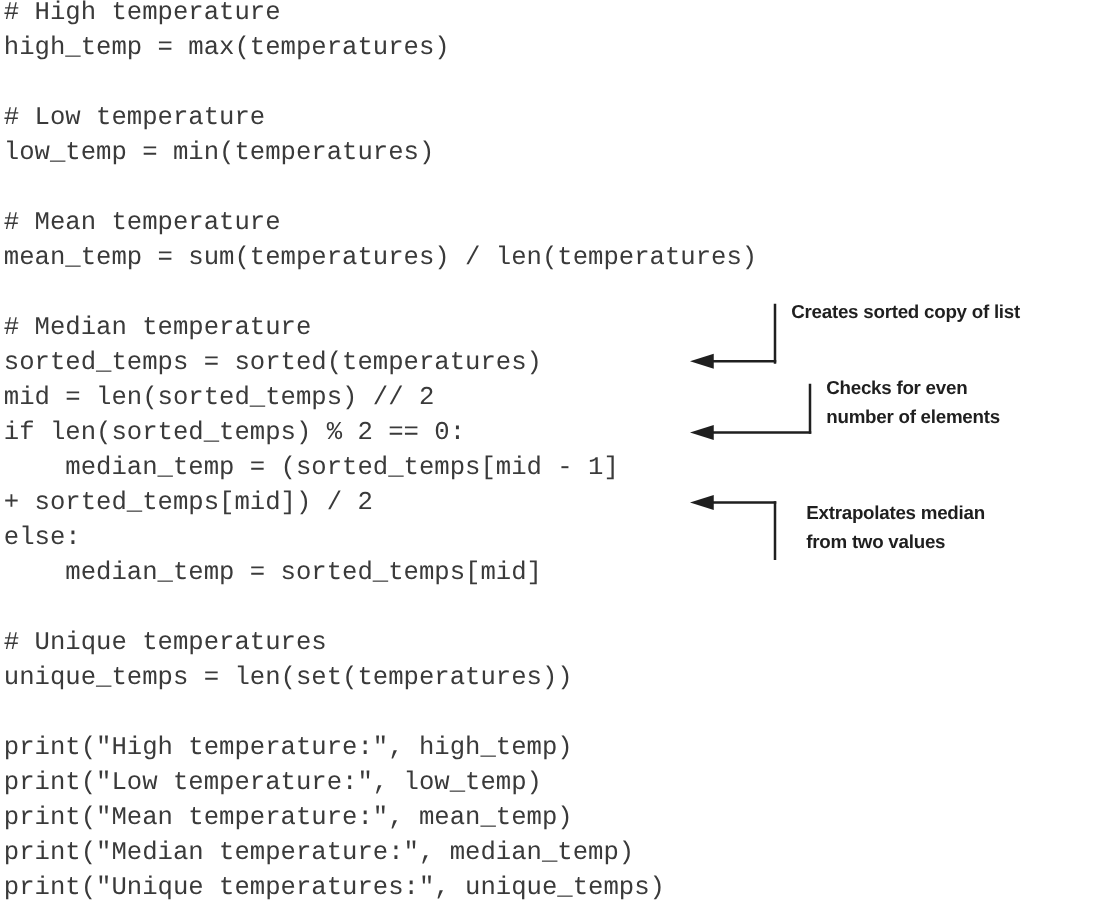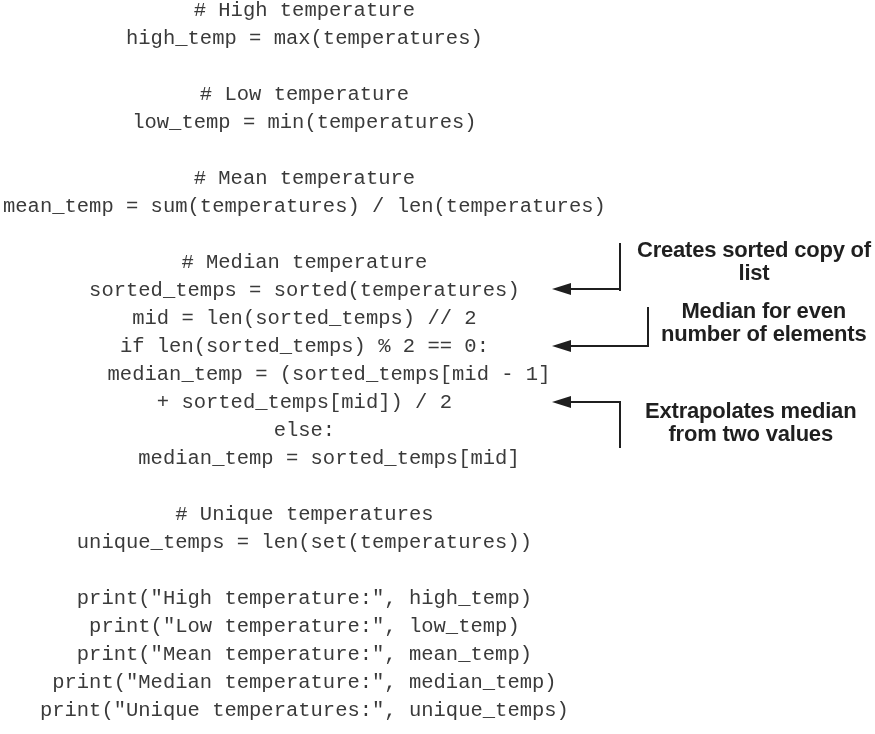--- a/index.html
+++ b/index.html
@@ -12,37 +12,36 @@
   body {
     width: 875px; height: 734px;
     background: var(--background);
     font-family: "Liberation Sans", sans-serif;
     overflow: hidden;
   }
   .page {
     position: relative;
     width: 875px; height: 734px;
     background: var(--background);
-    text-align: center;
   }
   .code-listing {
     position: absolute;
     left: 3px; top: -3px;
     margin: 0;
     font-family: "Liberation Mono", "DejaVu Sans Mono", monospace;
     font-size: 20.5px;
     line-height: 28px;
     color: var(--code-ink);
     white-space: pre;
   }
   .ann-label {
     position: absolute;
     font-family: "Liberation Sans", sans-serif;
     font-weight: bold;
-    font-size: 22px;
+    font-size: 15px;
     line-height: 23px;
     letter-spacing: -0.2px;
     color: var(--ink);
     white-space: pre-line;
   }
   .hline {
     position: absolute;
     height: 2px;
     background: var(--ink);
   }
@@ -92,21 +91,21 @@
 print("Unique temperatures:", unique_temps)</pre>
 
   <div>
     <div class="ann-label" style="left:633px; top:238px;">Creates sorted copy of list</div>
     <div class="vline" style="left:619px; top:243px; height:48px;"></div>
     <div class="hline" style="left:569px; top:288px; width:52px;"></div>
     <div class="arrowhead-left" style="left:552px; top:283px;"></div>
   </div>
 
   <div>
-    <div class="ann-label" style="left:661px; top:299px;">Median for even
+    <div class="ann-label" style="left:661px; top:299px;">Checks for even
 number of elements</div>
     <div class="vline" style="left:647px; top:307px; height:40px;"></div>
     <div class="hline" style="left:569px; top:345px; width:80px;"></div>
     <div class="arrowhead-left" style="left:552px; top:340px;"></div>
   </div>
 
   <div>
     <div class="ann-label" style="left:633px; top:399px;margin-left:12px;">Extrapolates median
 from two values</div>
     <div class="hline" style="left:569px; top:401px; width:52px;"></div>

